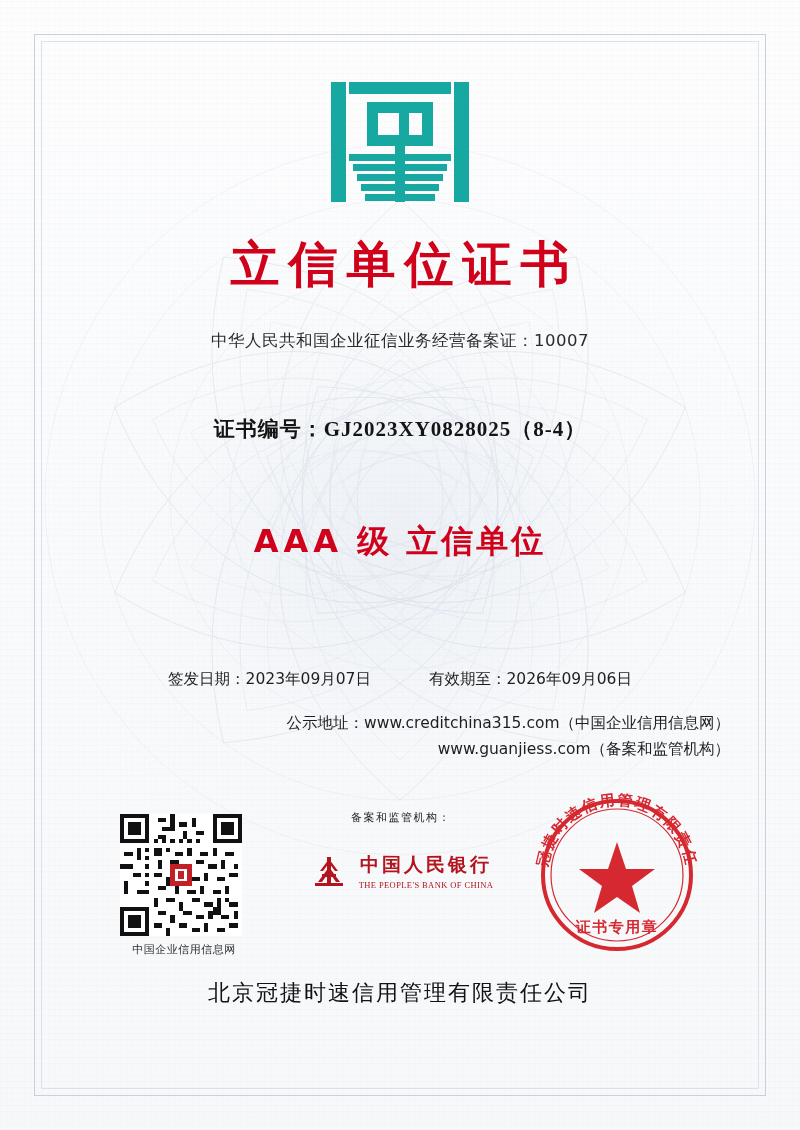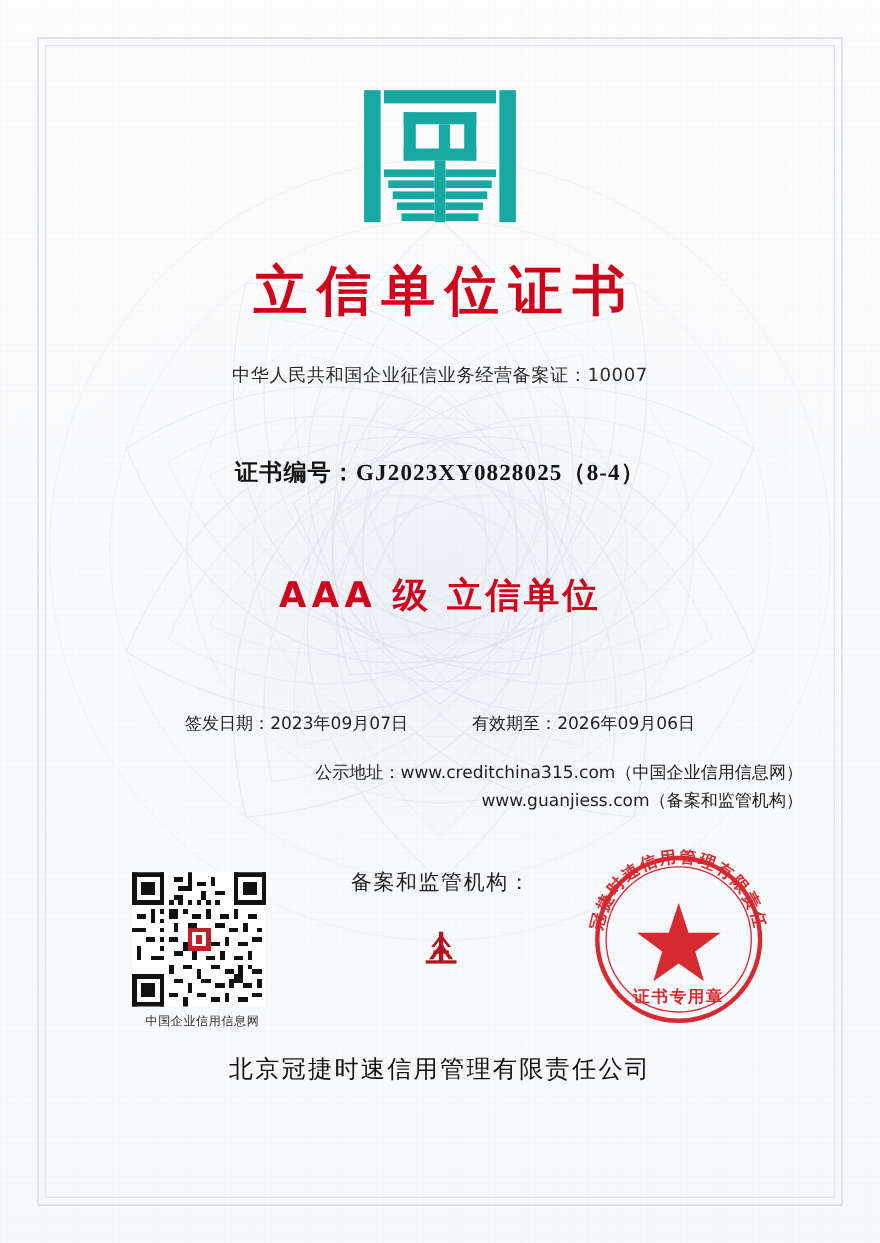--- a/index.html
+++ b/index.html
@@ -133,21 +133,21 @@
     margin-top: 77px;
     font-family: "DejaVu Sans", "Liberation Sans", sans-serif;
     font-size: 32px;
     font-weight: bold;
     color: #d0021b;
     letter-spacing: 3px;
   }
   .grade-line .grade-code { letter-spacing: 5px; }
 
   .dates-row {
-    margin-top: 84px;
+    margin-top: 105px;
     display: flex;
     justify-content: center;
     gap: 58px;
     font-family: "DejaVu Sans", "Liberation Sans", sans-serif;
     font-size: 15.5px;
     color: #1e1e1e;
   }
 
   .publish-block {
     margin-top: 21px;
@@ -186,21 +186,21 @@
 
   .regulator-block {
     position: absolute;
     left: 196px;
     top: 8px;
     width: 270px;
     text-align: center;
   }
   .regulator-label {
     font-family: "DejaVu Sans", "Liberation Sans", sans-serif;
-    font-size: 19px;
+    font-size: 11px;
     color: #1e1e1e;
     letter-spacing: 1.5px;
   }
   .pbc-row {
     margin-top: 26px;
     display: flex;
     align-items: center;
     justify-content: center;
     gap: 10px;
   }
@@ -451,20 +451,24 @@
             <g fill="#b3141e">
               <rect x="18" y="6" width="4" height="28"></rect>
               <path d="M20 8 L11 20 L14 20 L20 12 Z"></path>
               <path d="M20 8 L29 20 L26 20 L20 12 Z"></path>
               <path d="M20 16 L9 31 L13 31 L20 21 Z"></path>
               <path d="M20 16 L31 31 L27 31 L20 21 Z"></path>
               <rect x="13" y="23" width="14" height="3"></rect>
               <rect x="6" y="32" width="28" height="3"></rect>
             </g>
           </svg>
+          <div>
+            <div class="pbc-text-zh">中国人民银行</div>
+            <div class="pbc-text-en">THE PEOPLE'S BANK OF CHINA</div>
+          </div>
         </div>
       </div>
 
       <div class="stamp-block">
         <svg width="190" height="190" viewBox="0 0 190 190">
           <defs>
             <path id="sealArcTop" d="M 95,95 m -70,0 a 70,70 0 1,1 140,0" fill="none"></path>
             <path id="sealArcBottom" d="M 32,118 a 70,70 0 0,0 126,0" fill="none"></path>
           </defs>
           <g opacity="0.92">

